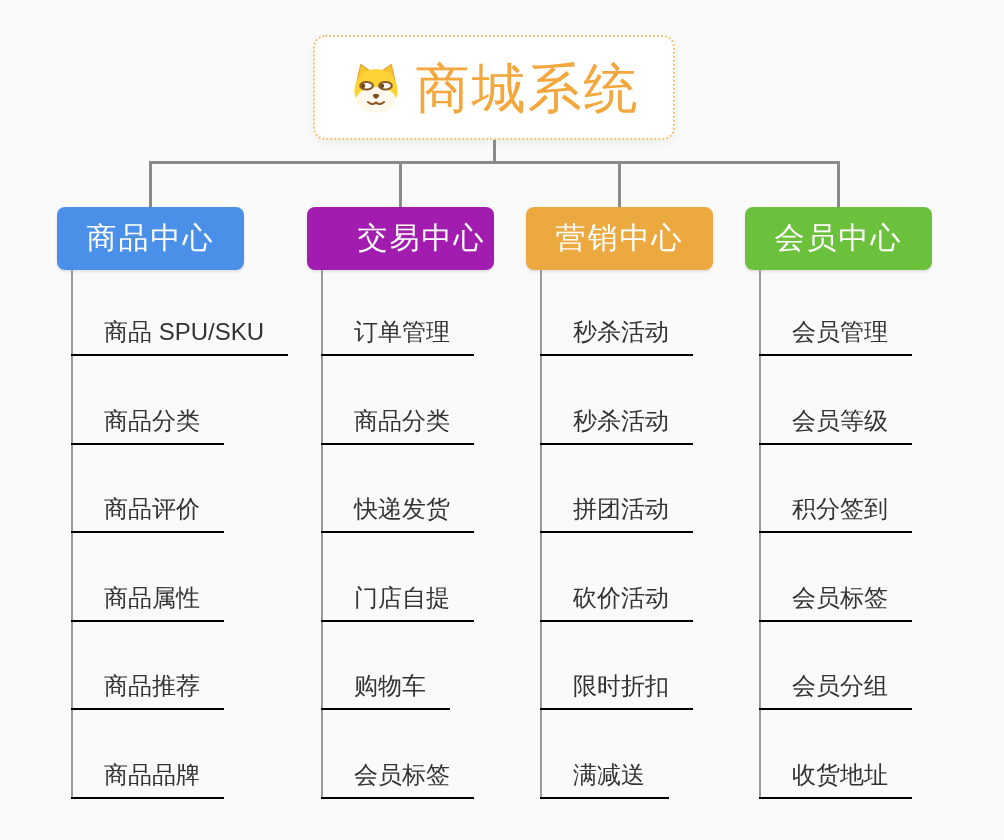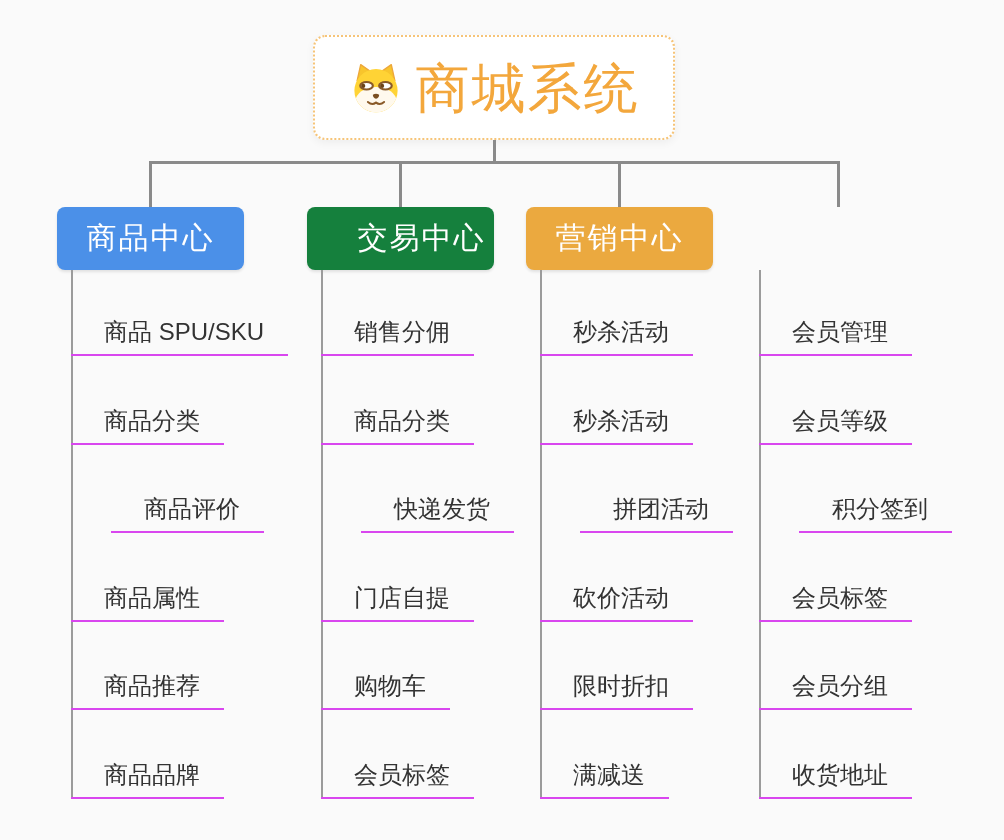--- a/index.html
+++ b/index.html
@@ -42,25 +42,25 @@
     box-shadow:0 2px 3px rgba(0,0,0,0.10);
   }
   .branch-stem {
     position:absolute; left:14px; top:63px; width:2px; height:529px;
     background:#9b9b9b;
   }
   .children { list-style:none; margin:0; padding:0; }
   .child {
     position:absolute; left:14px;
     padding:0 24px 5px 33px;
-    border-bottom:2px solid #d946ef;
+    border-bottom:2px solid #000000;
     font-size:24px; line-height:34px; height:41px;
     color:#333333; white-space:nowrap;
   }
-  .child-1 { top:108px; } .child-2 { top:197px; } .child-3 { top:285px;margin-left:40px; }
+  .child-1 { top:108px; } .child-2 { top:197px; } .child-3 { top:285px; }
   .child-4 { top:374px; } .child-5 { top:462px; } .child-6 { top:551px;text-align:right; }
 </style>
 </head>
 <body>
 
 <div class="canvas">
 
   <div class="root-node">
     <svg class="dog-icon" viewBox="0 0 60 60" aria-hidden="true">
       <defs>
@@ -98,26 +98,26 @@
       <li class="child child-1">商品 SPU/SKU</li>
       <li class="child child-2">商品分类</li>
       <li class="child child-3">商品评价</li>
       <li class="child child-4">商品属性</li>
       <li class="child child-5">商品推荐</li>
       <li class="child child-6">商品品牌</li>
     </ul>
   </div>
 
   <div class="branch branch-2">
-    <div class="branch-box" style="background: #15803d; padding-left: 42px;">
+    <div class="branch-box" style="background: #a21caf; padding-left: 42px;">
       <span>交易中心</span>
     </div>
     <div class="branch-stem"></div>
     <ul class="children">
-      <li class="child child-1">销售分佣</li>
+      <li class="child child-1">订单管理</li>
       <li class="child child-2">商品分类</li>
       <li class="child child-3">快递发货</li>
       <li class="child child-4">门店自提</li>
       <li class="child child-5">购物车</li>
       <li class="child child-6">会员标签</li>
     </ul>
   </div>
 
   <div class="branch branch-3">
     <div class="branch-box" style="background: rgb(235, 169, 63);">
@@ -128,20 +128,23 @@
       <li class="child child-1">秒杀活动</li>
       <li class="child child-2">秒杀活动</li>
       <li class="child child-3">拼团活动</li>
       <li class="child child-4">砍价活动</li>
       <li class="child child-5">限时折扣</li>
       <li class="child child-6">满减送</li>
     </ul>
   </div>
 
   <div class="branch branch-4">
+    <div class="branch-box" style="background: rgb(108, 193, 60);">
+      <span>会员中心</span>
+    </div>
     <div class="branch-stem"></div>
     <ul class="children">
       <li class="child child-1">会员管理</li>
       <li class="child child-2">会员等级</li>
       <li class="child child-3">积分签到</li>
       <li class="child child-4">会员标签</li>
       <li class="child child-5">会员分组</li>
       <li class="child child-6">收货地址</li>
     </ul>
   </div>

